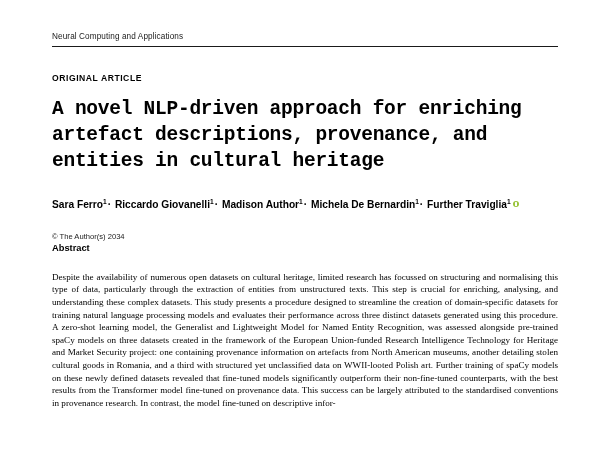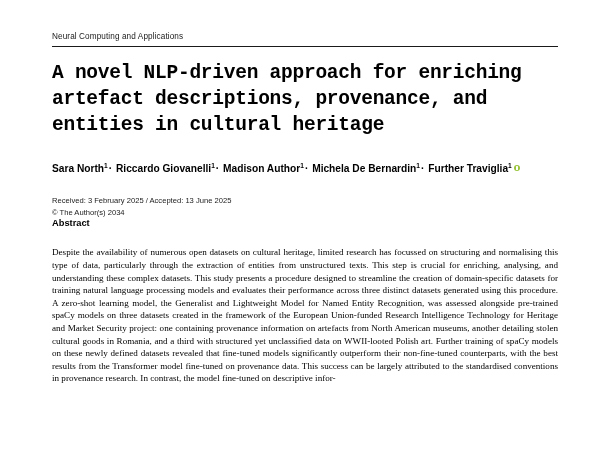--- a/index.html
+++ b/index.html
@@ -111,32 +111,32 @@
   }
 </style>
 </head>
 <body>
 
 <div class="page">
 
   <div class="running-head">Neural Computing and Applications</div>
   <div class="head-rule"></div>
 
+  <div class="article-type">ORIGINAL ARTICLE</div>
 
   <h1 class="title">A novel NLP-driven approach for enriching artefact descriptions, provenance, and entities in cultural heritage</h1>
 
   <div class="authors">
-    <span>Sara North</span><sup>1</sup><span class="sep">·</span>
+    <span>Sara Ferro</span><sup>1</sup><span class="sep">·</span>
     <span>Riccardo Giovanelli</span><sup>1</sup><span class="sep">·</span>
     <span>Madison Author</span><sup>1</sup><span class="sep">·</span>
     <span>Michela De Bernardin</span><sup>1</sup><span class="sep">·</span>
     <span>Further Traviglia</span><sup>1</sup><span class="orcid"></span>
   </div>
 
   <div class="dates">
-    <div>Received: 3 February 2025 / Accepted: 13 June 2025</div>
     <div>© The Author(s) 2034</div>
   </div>
 
   <div class="abstract-heading">Abstract</div>
   <div class="abstract-body">Despite the availability of numerous open datasets on cultural heritage, limited research has focussed on structuring and normalising this type of data, particularly through the extraction of entities from unstructured texts. This step is crucial for enriching, analysing, and understanding these complex datasets. This study presents a procedure designed to streamline the creation of domain-specific datasets for training natural language processing models and evaluates their performance across three distinct datasets generated using this procedure. A zero-shot learning model, the Generalist and Lightweight Model for Named Entity Recognition, was assessed alongside pre-trained spaCy models on three datasets created in the framework of the European Union-funded Research Intelligence Technology for Heritage and Market Security project: one containing provenance information on artefacts from North American museums, another detailing stolen cultural goods in Romania, and a third with structured yet unclassified data on WWII-looted Polish art. Further training of spaCy models on these newly defined datasets revealed that fine-tuned models significantly outperform their non-fine-tuned counterparts, with the best results from the Transformer model fine-tuned on provenance data. This success can be largely attributed to the standardised conventions in provenance research. In contrast, the model fine-tuned on descriptive infor-</div>
 
 </div>
 
 </body></html>

